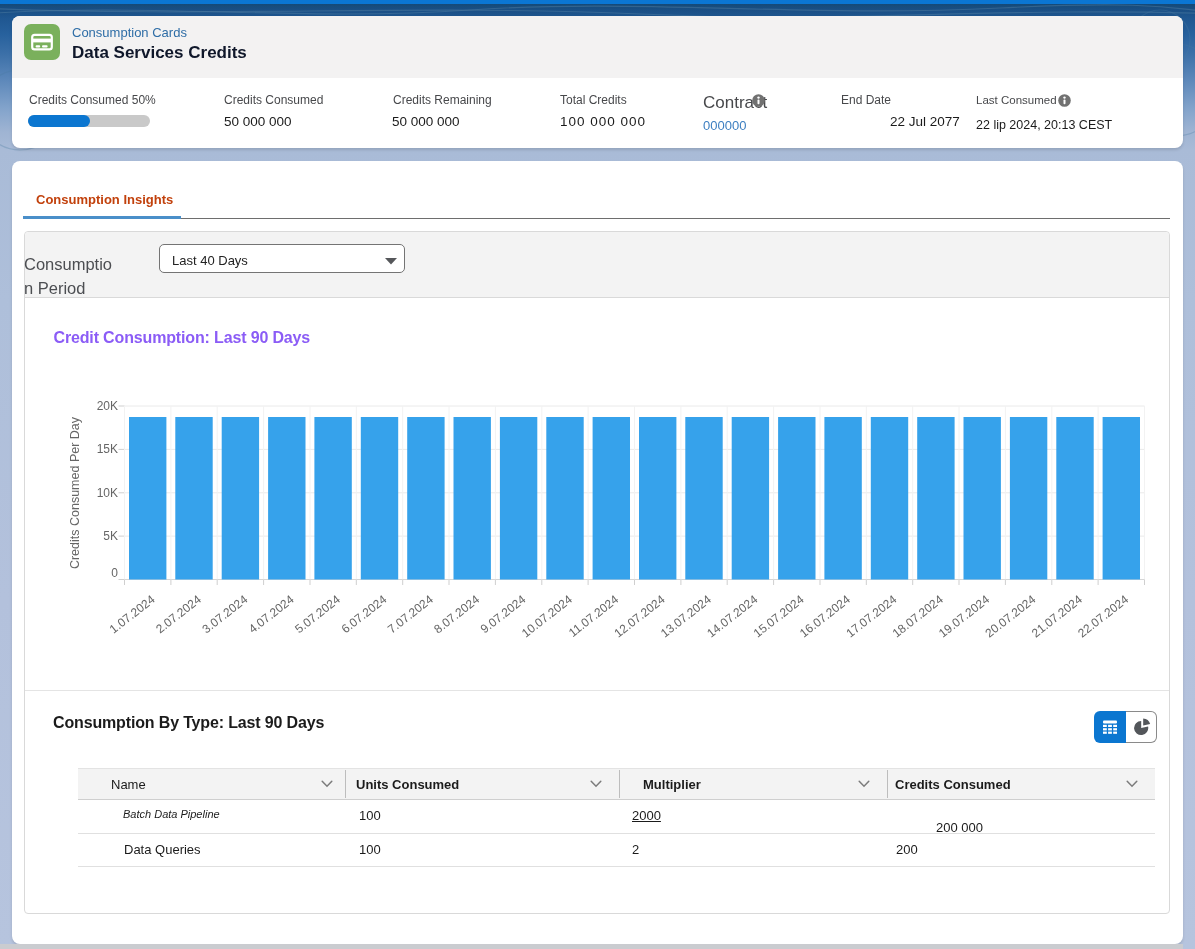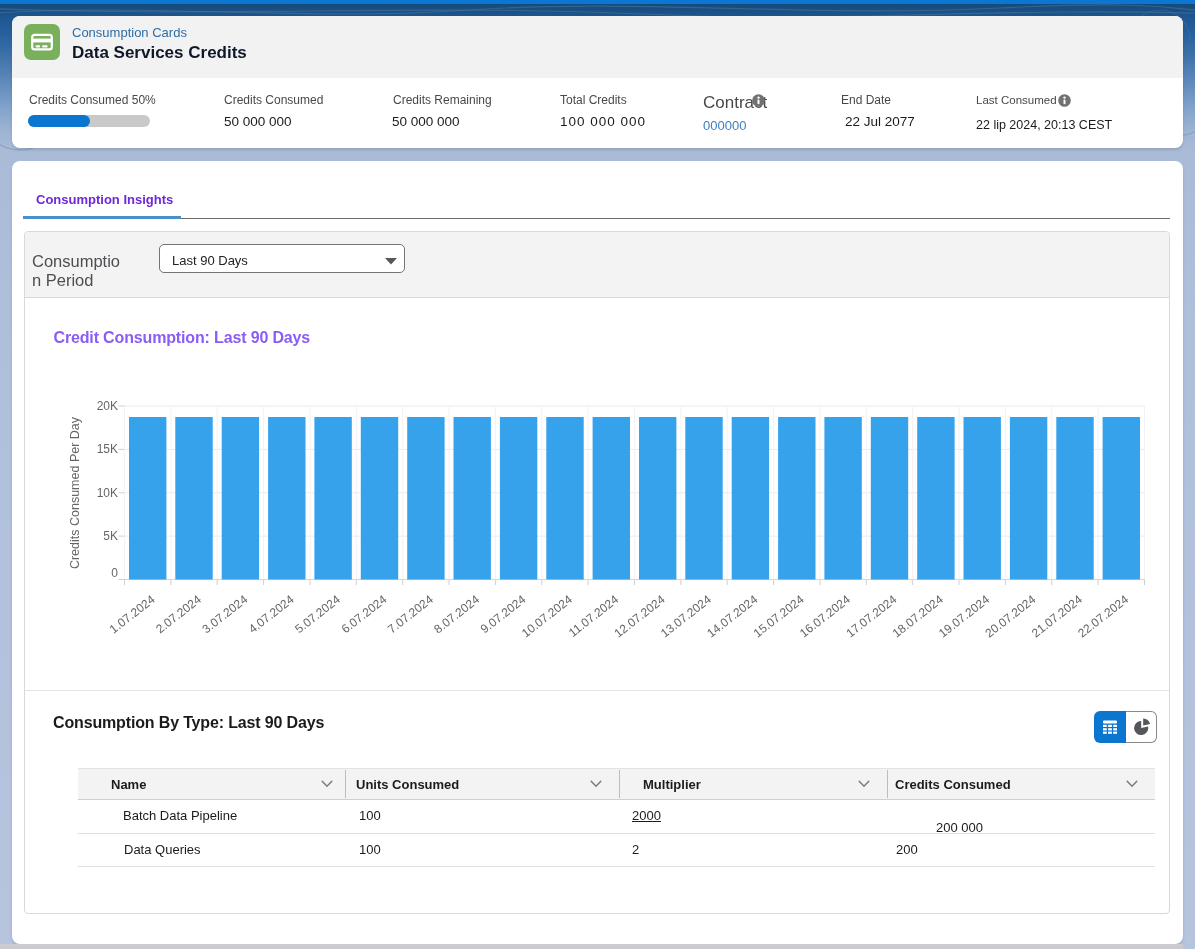--- a/index.html
+++ b/index.html
@@ -50,41 +50,41 @@
 
 <div class="abs" style="left:703px;top:93px;font-size:17px;color:#47484b;">Contract</div>
 <svg class="abs" style="left:752px;top:93.5px;" width="13" height="13" viewBox="0 0 13 13">
  <circle cx="6.5" cy="6.5" r="6.3" fill="#717171"></circle>
  <circle cx="6.5" cy="3.6" r="1.2" fill="#fff"></circle>
  <rect x="5.5" y="5.6" width="2" height="4.6" rx="0.9" fill="#fff"></rect>
 </svg>
 <div class="abs" style="left:703px;top:118px;font-size:13px;color:#3d7fc1;">000000</div>
 
 <div class="abs" style="left:841px;top:93px;font-size:12px;color:#47484b;">End Date</div>
-<div class="abs" style="left:845px;top:114px;font-size:13.5px;color:#1b1b1b;">22 Jul 2077</div>
+<div class="abs" style="left:890px;top:114px;font-size:13.5px;color:#1b1b1b;">22 Jul 2077</div>
 
 <div class="abs" style="left:976px;top:93.5px;font-size:11.5px;color:#47484b;">Last Consumed</div>
 <svg class="abs" style="left:1058px;top:93.5px;" width="13" height="13" viewBox="0 0 13 13">
  <circle cx="6.5" cy="6.5" r="6.3" fill="#717171"></circle>
  <circle cx="6.5" cy="3.6" r="1.2" fill="#fff"></circle>
  <rect x="5.5" y="5.6" width="2" height="4.6" rx="0.9" fill="#fff"></rect>
 </svg>
 <div class="abs" style="left:976px;top:118px;font-size:12.5px;color:#1b1b1b;">22 lip 2024, 20:13 CEST</div>
 
 <div class="abs" style="left:12px;top:161px;width:1171px;height:783px;background:#fff;border-radius:8px;box-shadow:0 2px 3px rgba(0,0,0,0.12);"></div>
-<div class="abs" style="left:36px;top:192px;font-size:13px;font-weight:bold;color:#6d28d9;">Consumption Insights</div>
+<div class="abs" style="left:36px;top:192px;font-size:13px;font-weight:bold;color:#c2410c;">Consumption Insights</div>
 <div class="abs" style="left:23px;top:216.3px;width:158px;height:3px;background:#4a8fc9;"></div>
 <div class="abs" style="left:181px;top:218.3px;width:989px;height:1px;background:#6e6e6e;"></div>
 
 <div class="abs" style="left:24px;top:231px;width:1145.5px;height:682.5px;border:1px solid #d9d9d9;border-radius:4px;background:#fff;"></div>
 <div class="abs" style="left:24.5px;top:231.5px;width:1144.5px;height:66px;background:#f3f3f3;border-bottom:1px solid #d9d9d9;border-radius:4px 4px 0 0;"></div>
-<div class="abs" style="left:32px;top:251.5px;width:92px;font-size:16.5px;line-height:19px;color:#4c4e52;">Consumptio<br>n Period</div>
+<div class="abs" style="left:24px;top:251.5px;width:92px;font-size:16.5px;line-height:24px;color:#4c4e52;">Consumptio<br>n Period</div>
 
 <div class="abs" style="left:158.8px;top:243.8px;width:246.5px;height:29.5px;background:#fff;border:1px solid #747474;border-radius:5px;"></div>
-<div class="abs" style="left:172px;top:252.5px;font-size:13px;color:#222;">Last 90 Days</div>
+<div class="abs" style="left:172px;top:252.5px;font-size:13px;color:#222;">Last 40 Days</div>
 <svg class="abs" style="left:384.5px;top:257.5px;" width="12" height="7" viewBox="0 0 12 7">
     <path d="M0,0 H12 L6,6.6 Z" fill="#55575a"></path>
   </svg>
 
 <div class="abs" style="left:53.5px;top:328.5px;font-size:16px;font-weight:bold;color:#8b5cf6;letter-spacing:-0.15px;">Credit Consumption: Last 90 Days</div>
 
 <svg class="abs" style="left:0;top:0;" width="1195" height="949" viewBox="0 0 1195 949" font-family="Liberation Sans, sans-serif">
 <line x1="124.5" y1="406.0" x2="1144.5" y2="406.0" stroke="#eaeaea" stroke-width="1"></line>
 <line x1="118.5" y1="406.0" x2="124.5" y2="406.0" stroke="#cfcfcf" stroke-width="1"></line>
 <line x1="124.5" y1="449.4" x2="1144.5" y2="449.4" stroke="#eaeaea" stroke-width="1"></line>
@@ -215,40 +215,40 @@
 </svg>
 <svg class="abs" style="left:1132.5px;top:718px;" width="18" height="18" viewBox="0 0 18 18">
  <path d="M10.2,0.5 A7.6,7.6 0 0 1 17.1,6.1 L10.2,7.6 Z" fill="#53565a"></path>
  <path d="M8.2,2.9 L8.2,10 L15.1,8.5 A7.1,7.1 0 1 1 8.2,2.9 Z" fill="#53565a"></path>
 </svg>
 
 <div class="abs" style="left:78px;top:767.5px;width:1077px;height:32.8px;background:#f3f3f3;border-top:1px solid #e3e3e3;border-bottom:1px solid #cfcfcf;"></div>
 <div class="abs" style="left:345px;top:770px;width:1px;height:28px;background:#bdbdbd;"></div>
 <div class="abs" style="left:618.5px;top:770px;width:1px;height:28px;background:#bdbdbd;"></div>
 <div class="abs" style="left:886.5px;top:770px;width:1px;height:28px;background:#bdbdbd;"></div>
-<div class="abs" style="left:86px;top:777px;font-size:13px;font-weight:bold;color:#1b1b1b;padding-left:25px;">Name</div>
+<div class="abs" style="left:86px;top:777px;font-size:13px;font-weight:normal;color:#1b1b1b;padding-left:25px;">Name</div>
 <div class="abs" style="left:356px;top:777px;font-size:13px;font-weight:bold;color:#1b1b1b;">Units Consumed</div>
 <div class="abs" style="left:627px;top:777px;font-size:13px;font-weight:bold;color:#1b1b1b;margin-left:16px;">Multiplier</div>
 <div class="abs" style="left:895px;top:777px;font-size:13px;font-weight:bold;color:#1b1b1b;">Credits Consumed</div>
 <svg class="abs" style="left:320.7px;top:780px;" width="12" height="8" viewBox="0 0 12 8">
     <path d="M1.2,1.2 L6,6.2 L10.8,1.2" fill="none" stroke="#7b7b7b" stroke-width="1.5" stroke-linecap="round"></path>
   </svg>
 <svg class="abs" style="left:589.8px;top:780px;" width="12" height="8" viewBox="0 0 12 8">
     <path d="M1.2,1.2 L6,6.2 L10.8,1.2" fill="none" stroke="#7b7b7b" stroke-width="1.5" stroke-linecap="round"></path>
   </svg>
 <svg class="abs" style="left:857.5px;top:780px;" width="12" height="8" viewBox="0 0 12 8">
     <path d="M1.2,1.2 L6,6.2 L10.8,1.2" fill="none" stroke="#7b7b7b" stroke-width="1.5" stroke-linecap="round"></path>
   </svg>
 <svg class="abs" style="left:1125.5px;top:780px;" width="12" height="8" viewBox="0 0 12 8">
     <path d="M1.2,1.2 L6,6.2 L10.8,1.2" fill="none" stroke="#7b7b7b" stroke-width="1.5" stroke-linecap="round"></path>
   </svg>
 
 <div class="abs" style="left:78px;top:832.5px;width:1077px;height:1px;background:#e0e0e0;"></div>
 <div class="abs" style="left:78px;top:865.5px;width:1077px;height:1px;background:#e0e0e0;"></div>
-<div class="abs" style="left:123px;top:808px;font-size:13px;color:#1b1b1b;">Batch Data Pipeline</div>
+<div class="abs" style="left:123px;top:808px;font-size:11px;color:#1b1b1b;font-style:italic;">Batch Data Pipeline</div>
 <div class="abs" style="left:359px;top:808px;font-size:13px;color:#1b1b1b;">100</div>
 <div class="abs" style="left:632px;top:808px;font-size:13px;color:#1b1b1b;text-decoration:underline;">2000</div>
 <div class="abs" style="left:936px;top:808px;font-size:13px;color:#1b1b1b;margin-top:12px;">200 000</div>
 <div class="abs" style="left:124px;top:841.5px;font-size:13px;color:#1b1b1b;">Data Queries</div>
 <div class="abs" style="left:359px;top:841.5px;font-size:13px;color:#1b1b1b;">100</div>
 <div class="abs" style="left:632px;top:841.5px;font-size:13px;color:#1b1b1b;">2</div>
 <div class="abs" style="left:896px;top:841.5px;font-size:13px;color:#1b1b1b;">200</div>
 
 <div class="abs" style="left:0;top:944px;width:1183px;height:5px;background:#caccd0;"></div>
 

